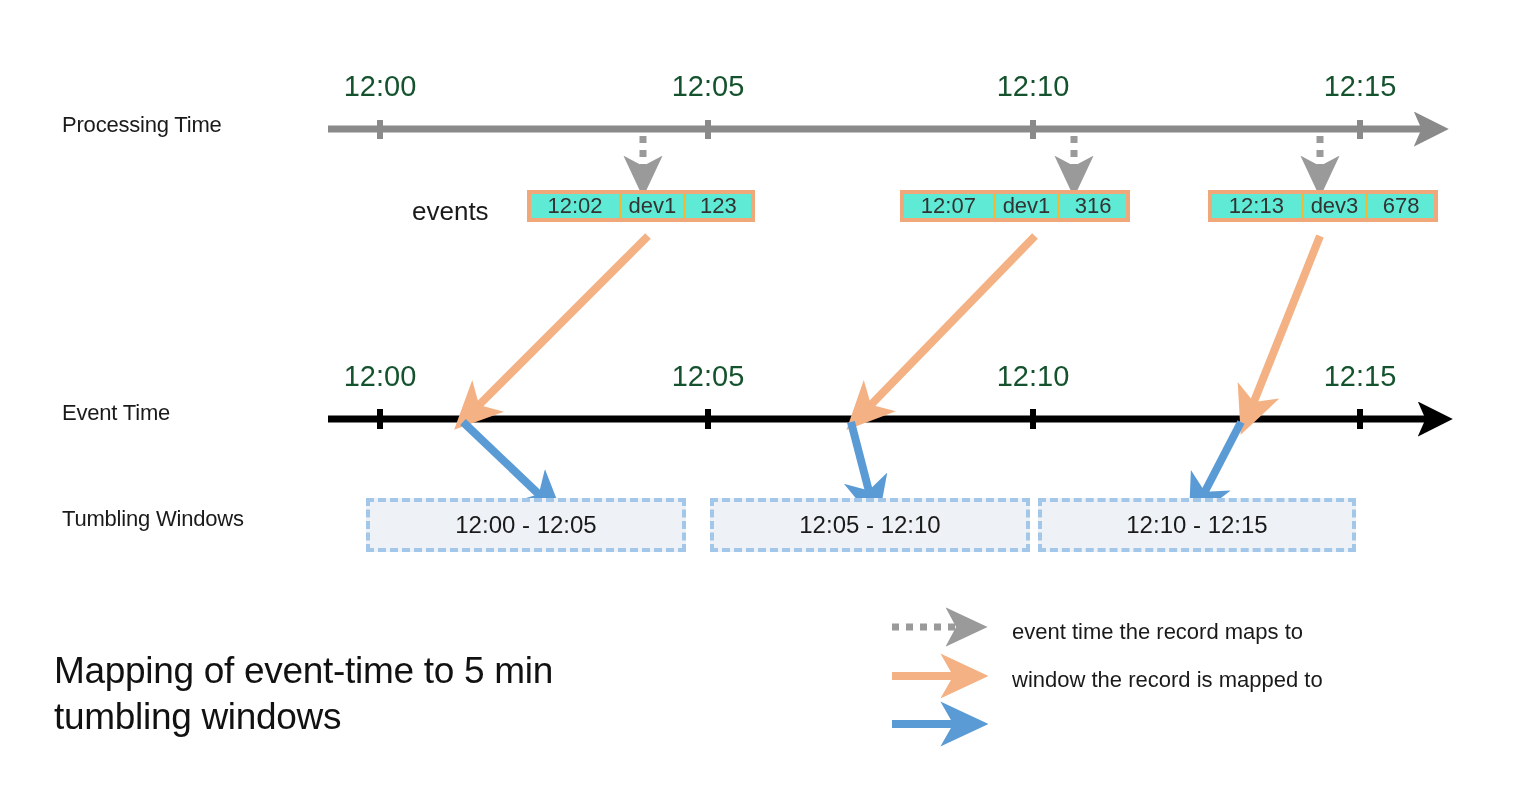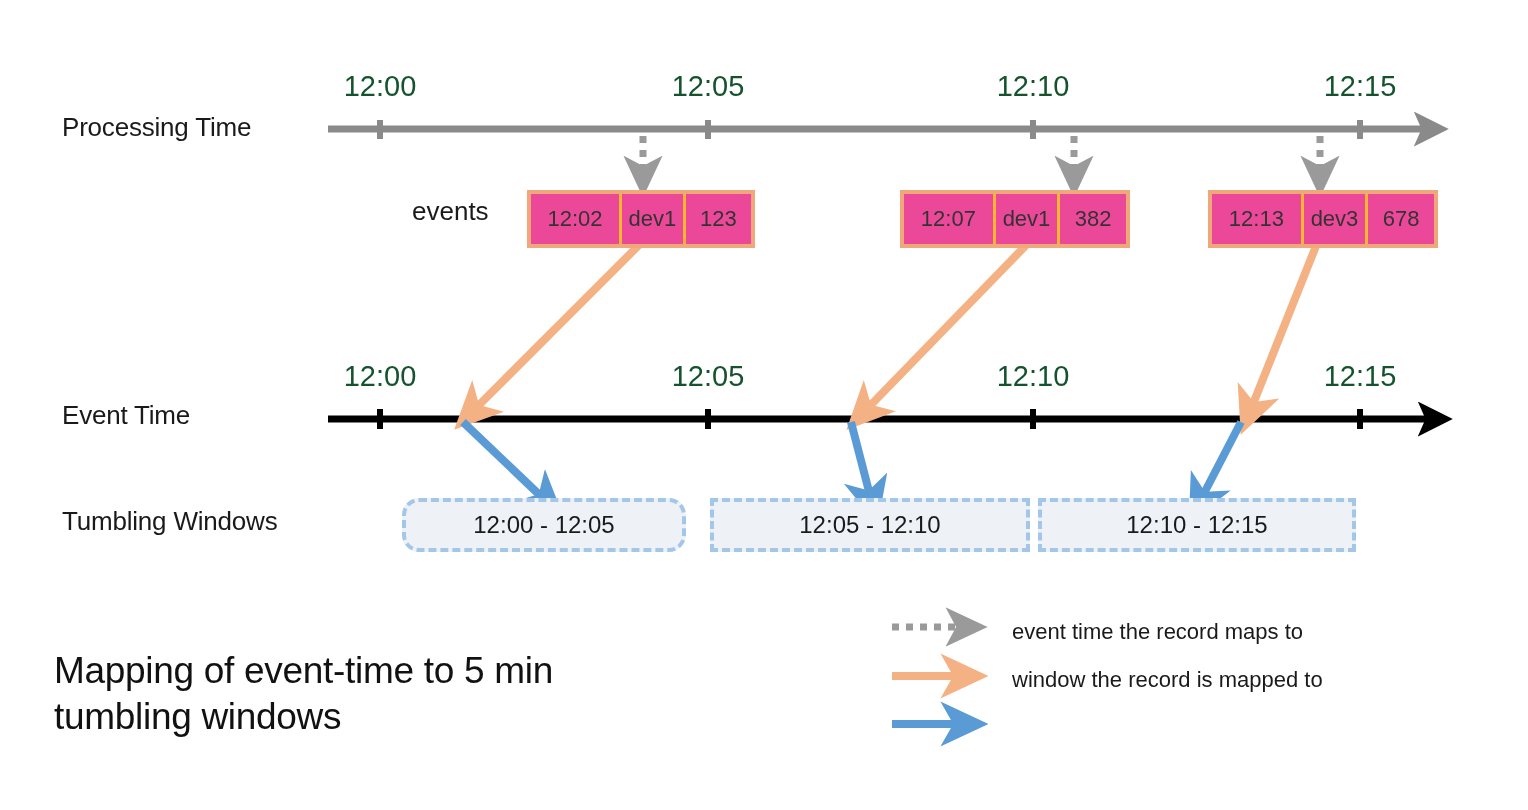--- a/index.html
+++ b/index.html
@@ -19,21 +19,21 @@
     position: absolute;
     left: 0;
     top: 0;
     width: 1528px;
     height: 810px;
   }
 
   
   .row-label {
     position: absolute;
-    font-size: 26px;
+    font-size: 22px;
     color: #1a1a1a;
     white-space: nowrap;
     letter-spacing: -0.2px;
   }
   #label-processing-time { left: 62px;  top: 112px; }
   #label-event-time      { left: 62px;  top: 400px; }
   #label-tumbling        { left: 62px;  top: 506px; }
   #label-events {
     position: absolute;
     left: 412px;
@@ -48,24 +48,24 @@
     font-size: 29px;
     color: #14532d;
     transform: translateX(-50%);
     white-space: nowrap;
   }
 
   
   .event-box {
     position: absolute;
     top: 190px;
-    height: 58px;
+    height: 32px;
     box-sizing: border-box;
     border: 4px solid #f0a87a;
-    background: #ec4899;
+    background: #5eead4;
     display: flex;
     align-items: stretch;
   }
   .event-cell {
     display: flex;
     align-items: center;
     justify-content: center;
     font-size: 22px;
     color: #333333;
     box-sizing: border-box;
@@ -212,30 +212,30 @@
 
   <div class="event-box" style="left:527px; width:228px;">
     <div class="event-cell cell-time">12:02</div>
     <div class="event-cell cell-dev">dev1</div>
     <div class="event-cell cell-value">123</div>
   </div>
 
   <div class="event-box" style="left:900px; width:230px;">
     <div class="event-cell cell-time">12:07</div>
     <div class="event-cell cell-dev">dev1</div>
-    <div class="event-cell cell-value">382</div>
+    <div class="event-cell cell-value">316</div>
   </div>
 
   <div class="event-box" style="left:1208px; width:230px;">
     <div class="event-cell cell-time">12:13</div>
     <div class="event-cell cell-dev">dev3</div>
     <div class="event-cell cell-value">678</div>
   </div>
 
-  <div class="window-box" style="left:402px; width:284px;border-radius:17px;">12:00 - 12:05</div>
+  <div class="window-box" style="left:366px; width:320px;">12:00 - 12:05</div>
   <div class="window-box" style="left:710px; width:320px;">12:05 - 12:10</div>
   <div class="window-box" style="left:1038px; width:318px;">12:10 - 12:15</div>
 
   <div id="caption">Mapping of event-time to 5 min tumbling windows</div>
 
   <div id="legend">
     <div class="legend-row">
       <div class="legend-swatch"></div>
       <div class="legend-text">event time the record maps to</div>
     </div>

